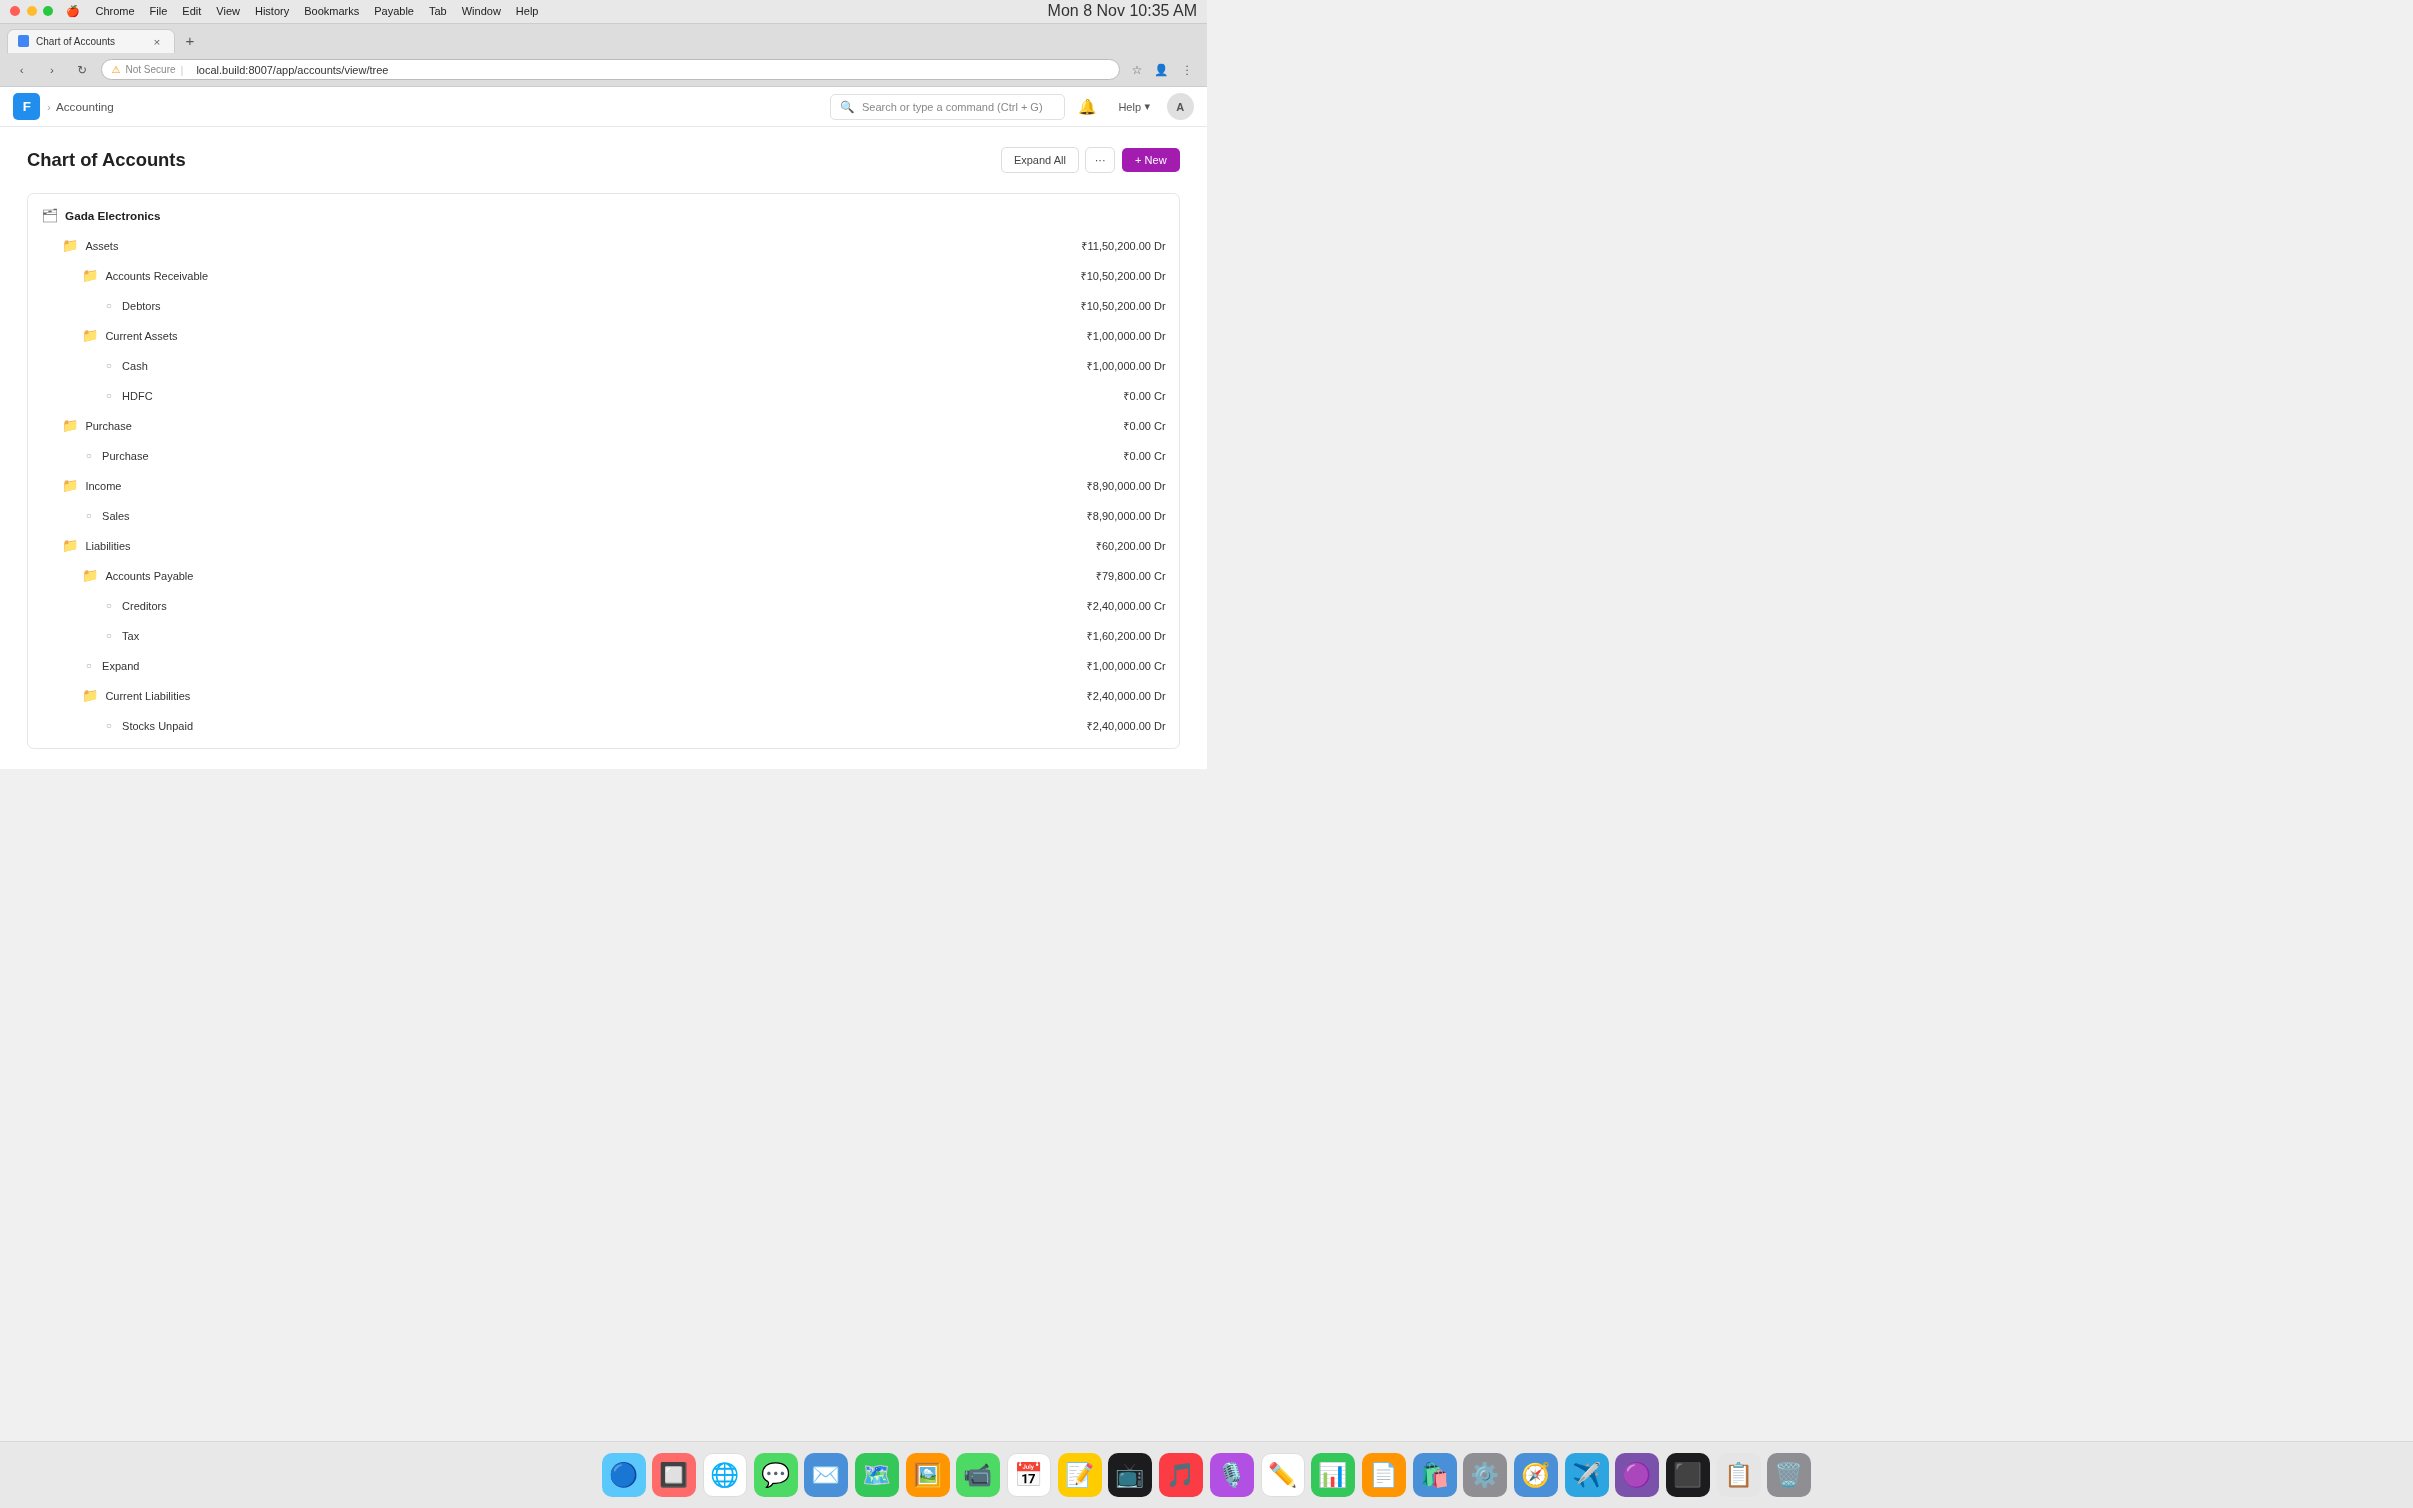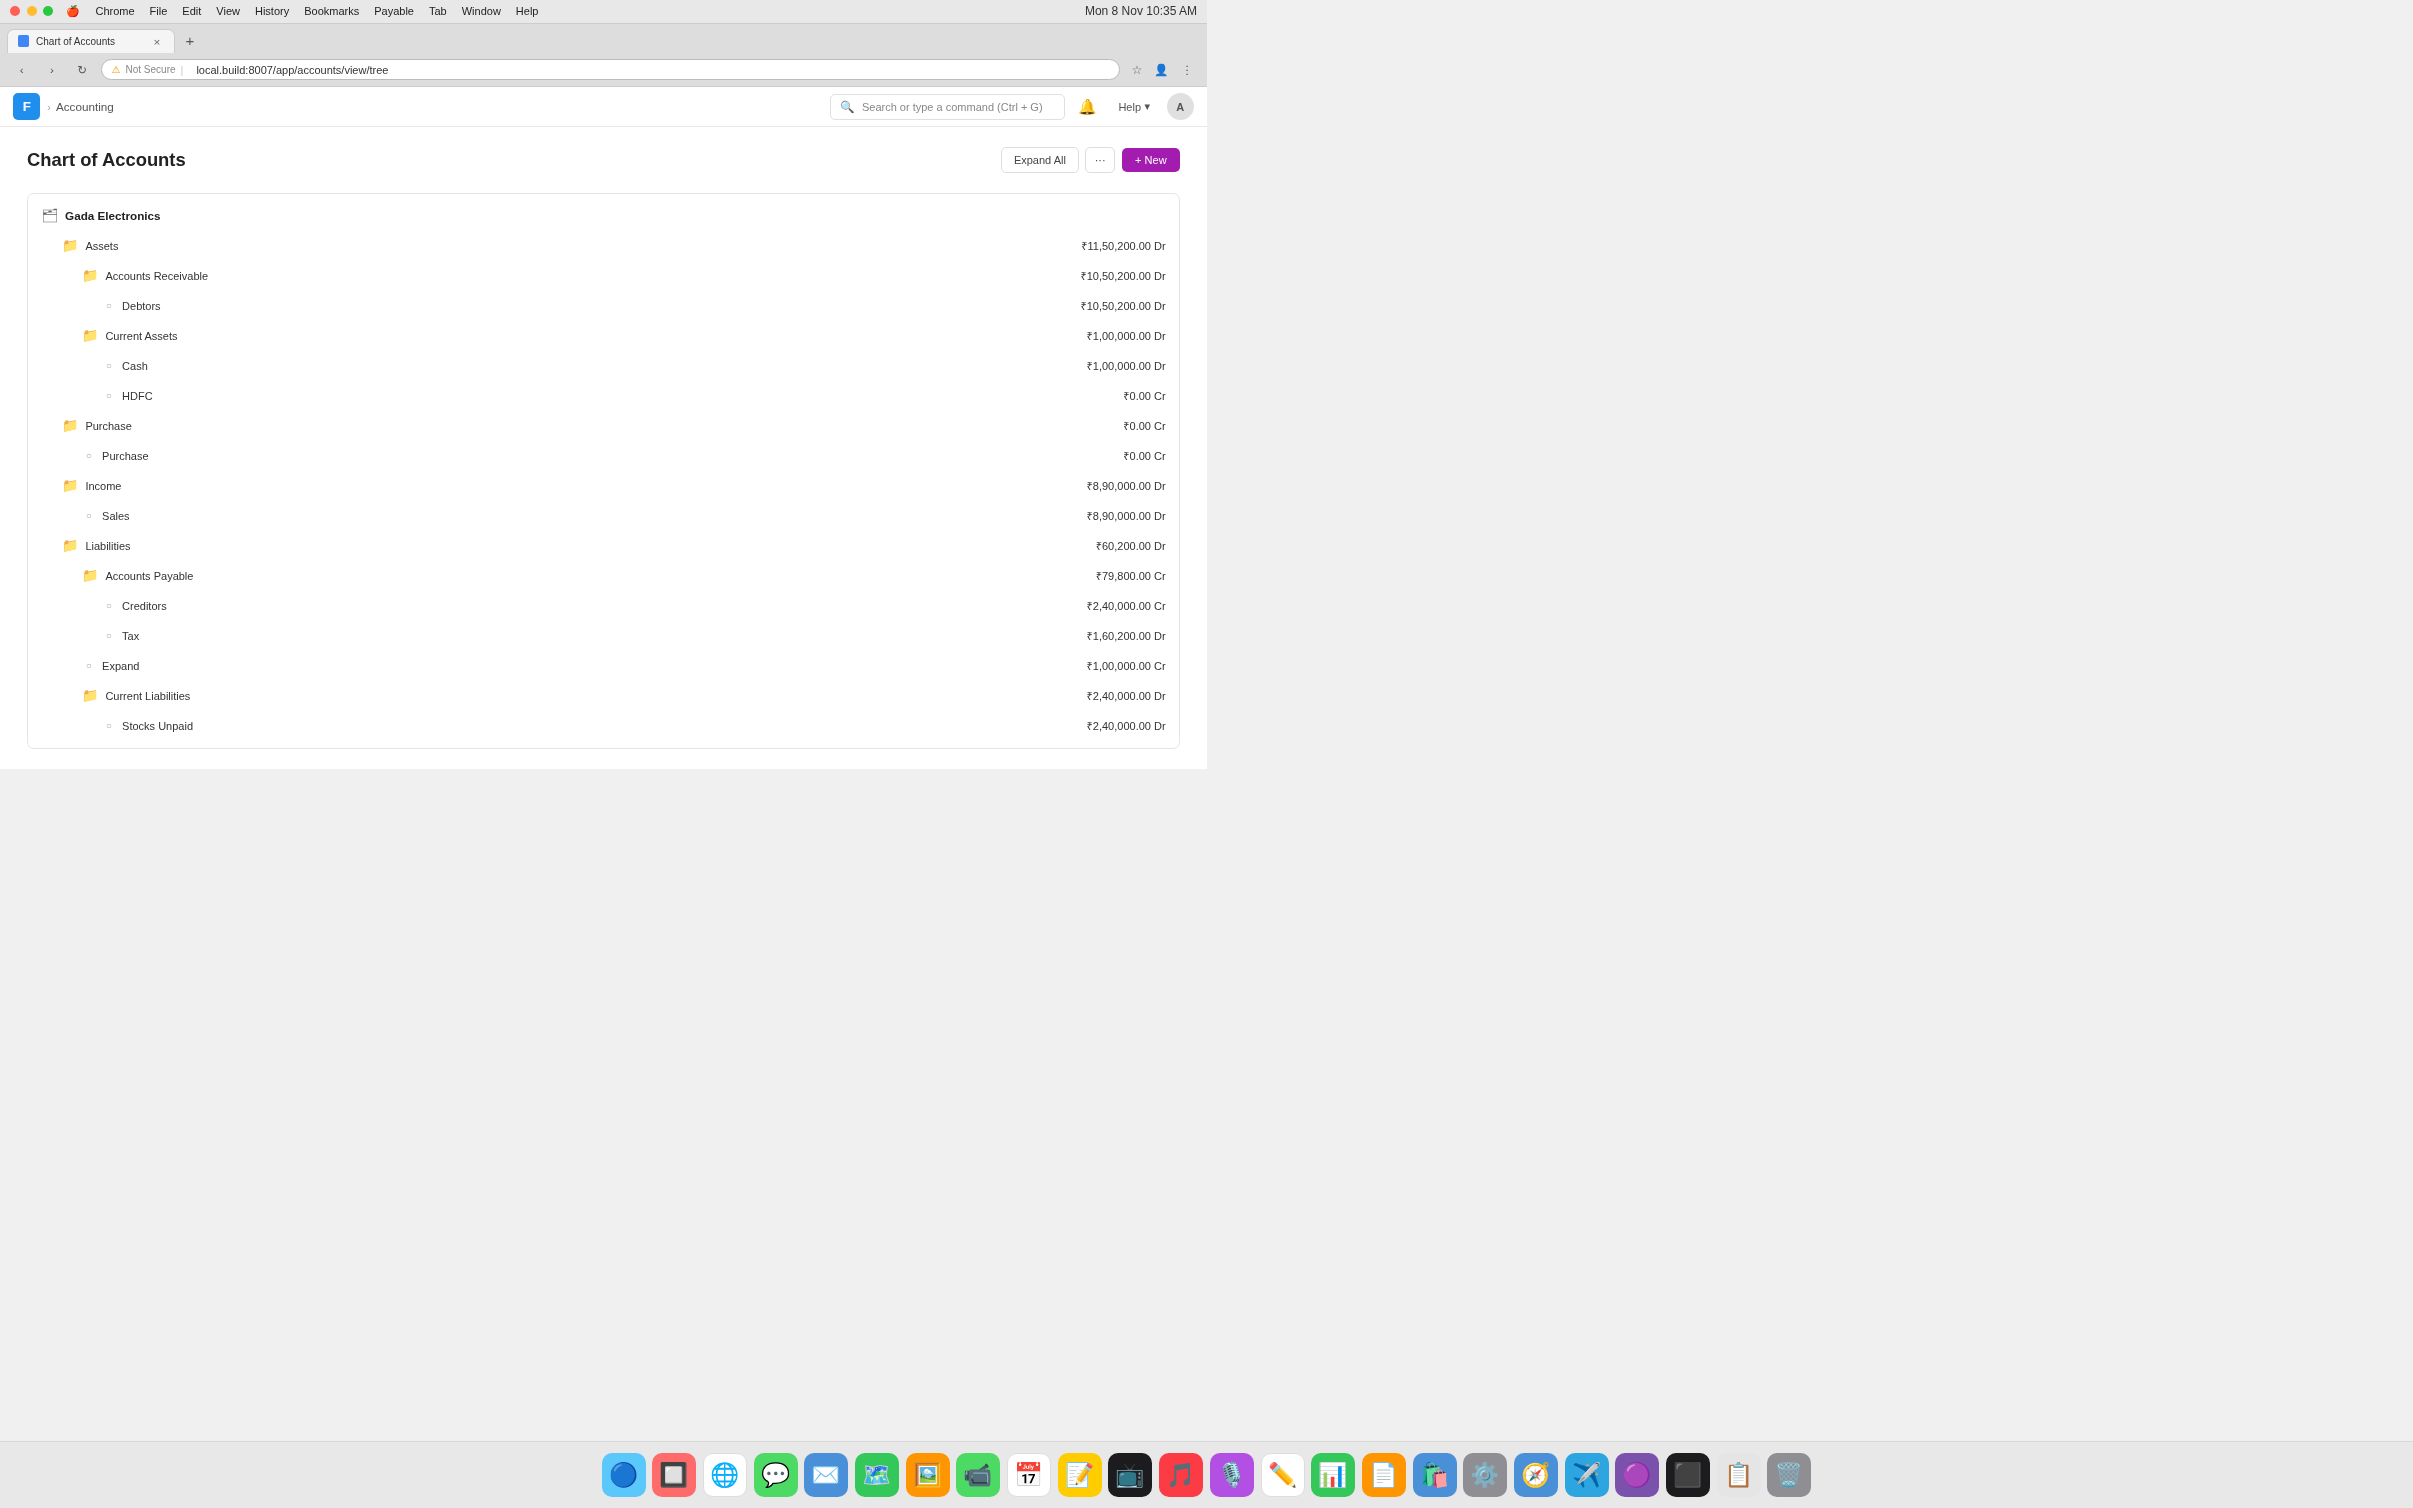--- a/index.html
+++ b/index.html
@@ -44,21 +44,21 @@
       margin-left: 13.4px;
       font-size: 11px;
       color: #222;
     }
     .titlebar-menu span { cursor: default; }
     .titlebar-right {
       margin-left: auto;
       display: flex;
       align-items: center;
       gap: 10px;
-      font-size: 12px;
+      font-size: 16px;
       color: #333;
     }
 
     
     .browser-chrome {
       background: #ddd;
     }
     .tab-bar {
       display: flex;
       align-items: center;

